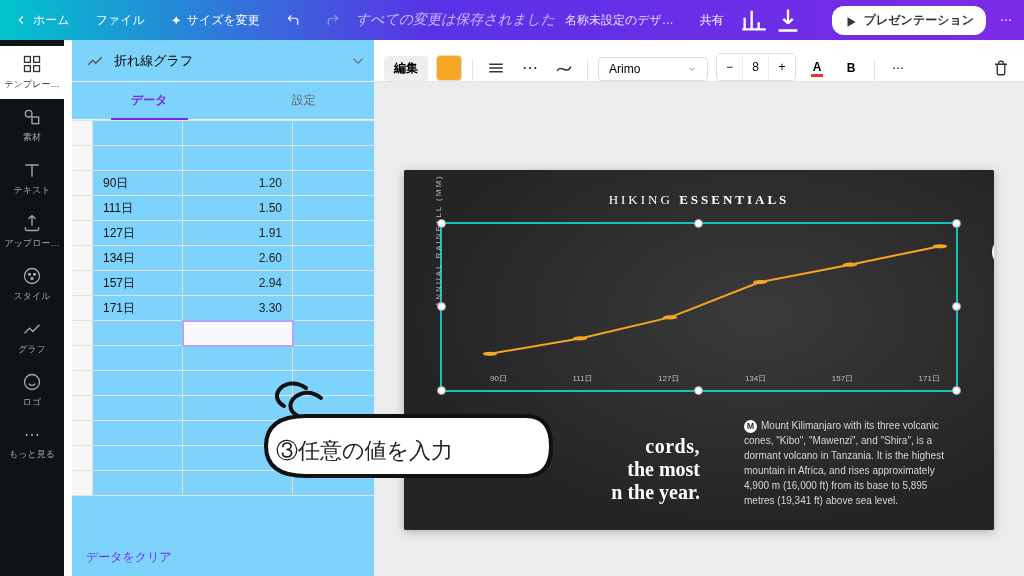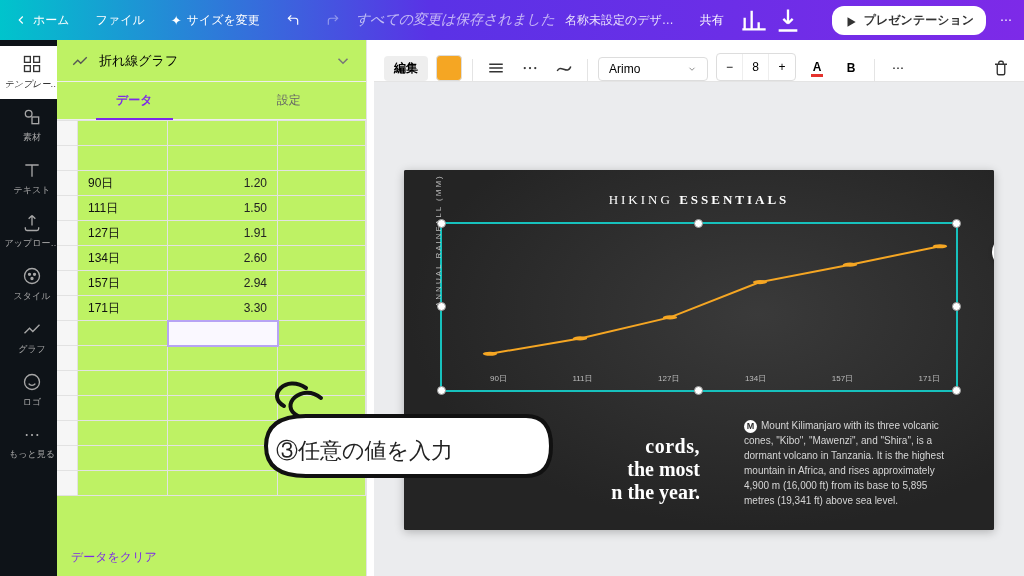--- a/index.html
+++ b/index.html
@@ -9,24 +9,24 @@
   .tbtn { padding:6px 10px; border-radius:4px; display:flex; align-items:center; gap:5px; cursor:pointer; white-space:nowrap; }
   .tbtn svg { width:14px; height:14px; }
   .topbar .spacer { flex:1; display:flex; align-items:center; gap:10px; min-width:0;}
   .topbar .savemsg { color:rgba(255,255,255,.65); font-style:italic; font-size:14px; white-space:nowrap; }
   .topbar .title { color:rgba(255,255,255,.85); font-size:12px; white-space:nowrap; overflow:hidden; text-overflow:ellipsis; }
   .present { background:#fff; color:#333; border-radius:12px; padding:6px 12px; font-weight:600; display:flex; align-items:flex-end; gap:6px;margin-left:24px;}
   .iconbox { width:28px; height:28px; display:flex; align-items:center; justify-content:center; border-radius:4px;}
   
   .rail { position:absolute; left:0; top:40px; bottom:0; width:64px; background:#0e1318; color:#a7a7a7; display:flex; flex-direction:column; align-items:center; padding-top:6px; font-size:9px; }
   .rail .ritem { width:100%; display:flex; flex-direction:column; align-items:center; gap:4px; padding:8px 0; cursor:pointer; }
-  .rail .ritem.active { background:#fff; color:#333;font-style:italic; }
+  .rail .ritem.active { background:#fff; color:#333; }
   .rail svg { width:20px; height:20px; }
   
-  .panel { position:absolute; left:57px; top:40px; bottom:0; width:310px; background:#bef264; border-right:1px solid #e4e4e4; display:flex; flex-direction:column; }
+  .panel { position:absolute; left:72px; top:40px; bottom:0; width:310px; background:#7dd3fc; border-right:1px solid #e4e4e4; display:flex; flex-direction:column; }
   .panel-head { height:42px; display:flex; align-items:center; padding:0 14px; gap:10px; border-bottom:1px solid #eee;}
   .panel-head svg { width:18px; height:18px;}
   .panel-head .phlabel { flex:1; font-size:13px;}
   .tabs { display:flex; height:38px; border-bottom:1px solid #eee; }
   .tab { flex:1; display:flex; align-items:center; justify-content:center; font-size:12px; color:#666; cursor:pointer; position:relative;}
   .tab.active { color:#7d2ae8; font-weight:600;}
   .tab.active::after { content:""; position:absolute; left:25%; right:25%; bottom:-1px; height:2px; background:#7d2ae8;}
   .sheet { flex:1; overflow:auto; position:relative; }
   table.data { border-collapse:collapse; width:100%; font-size:12px; }
   table.data td { border:1px solid #e2e2e2; height:25px; padding:0 10px; }

